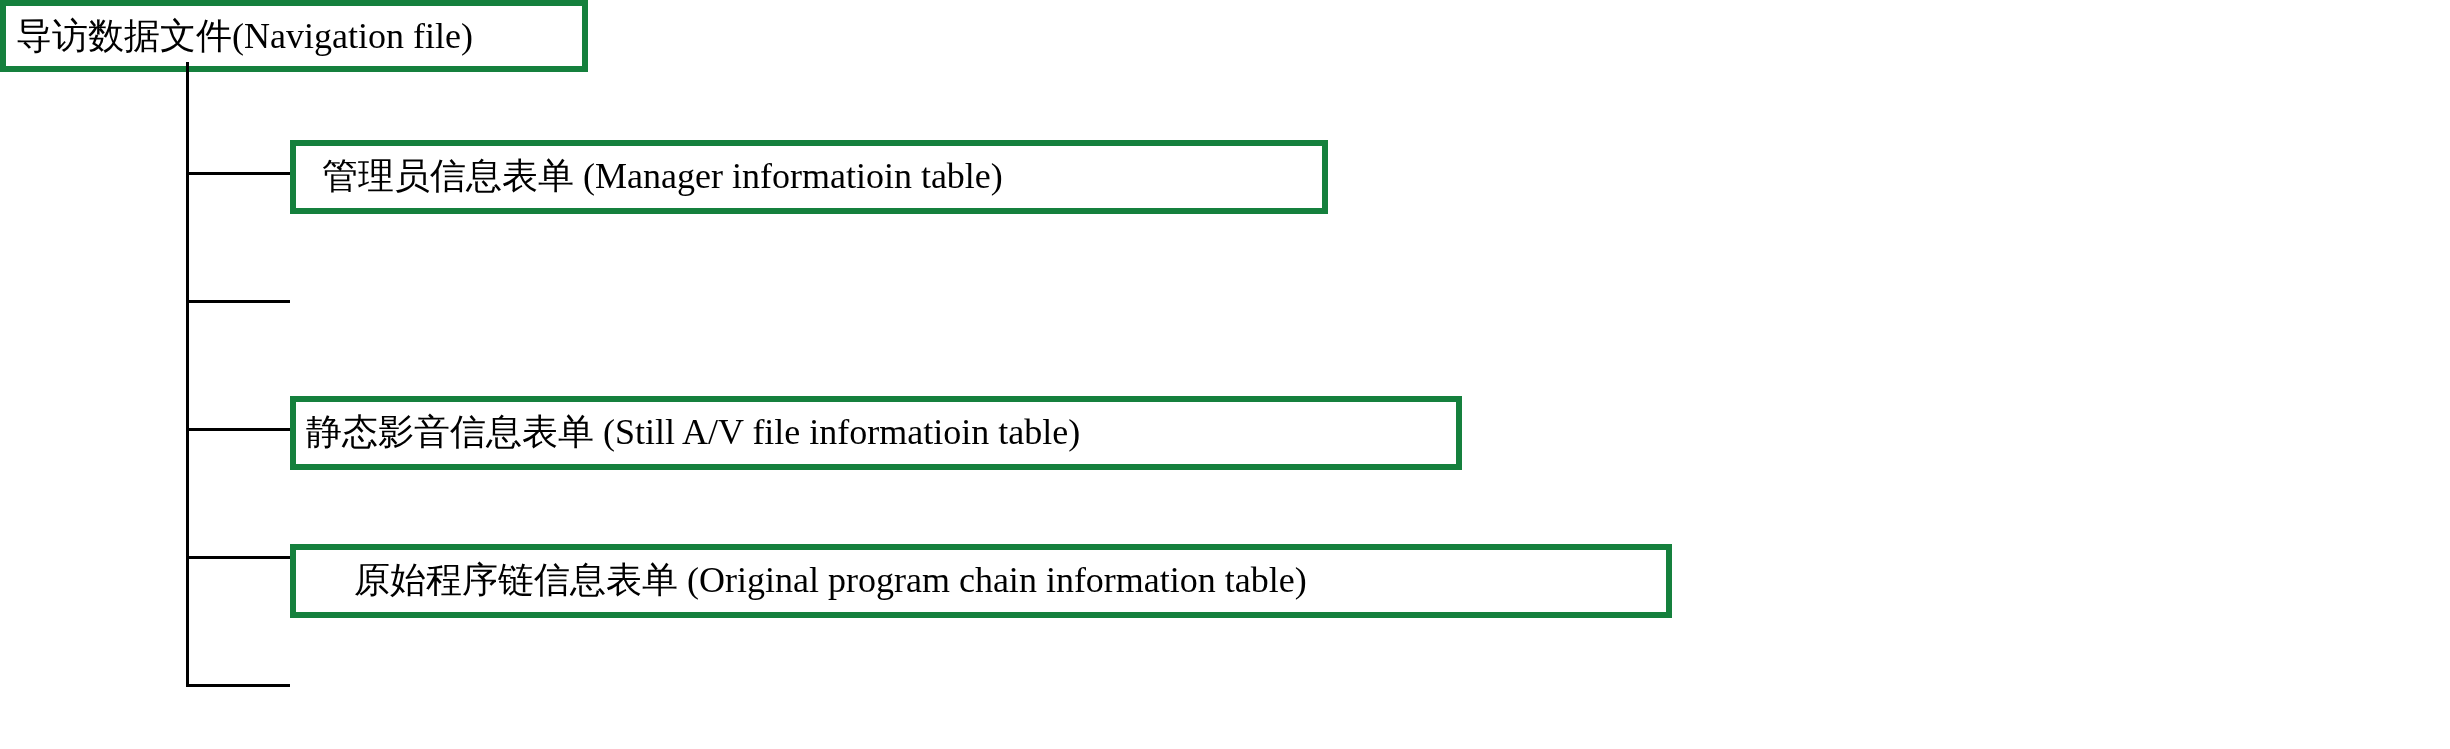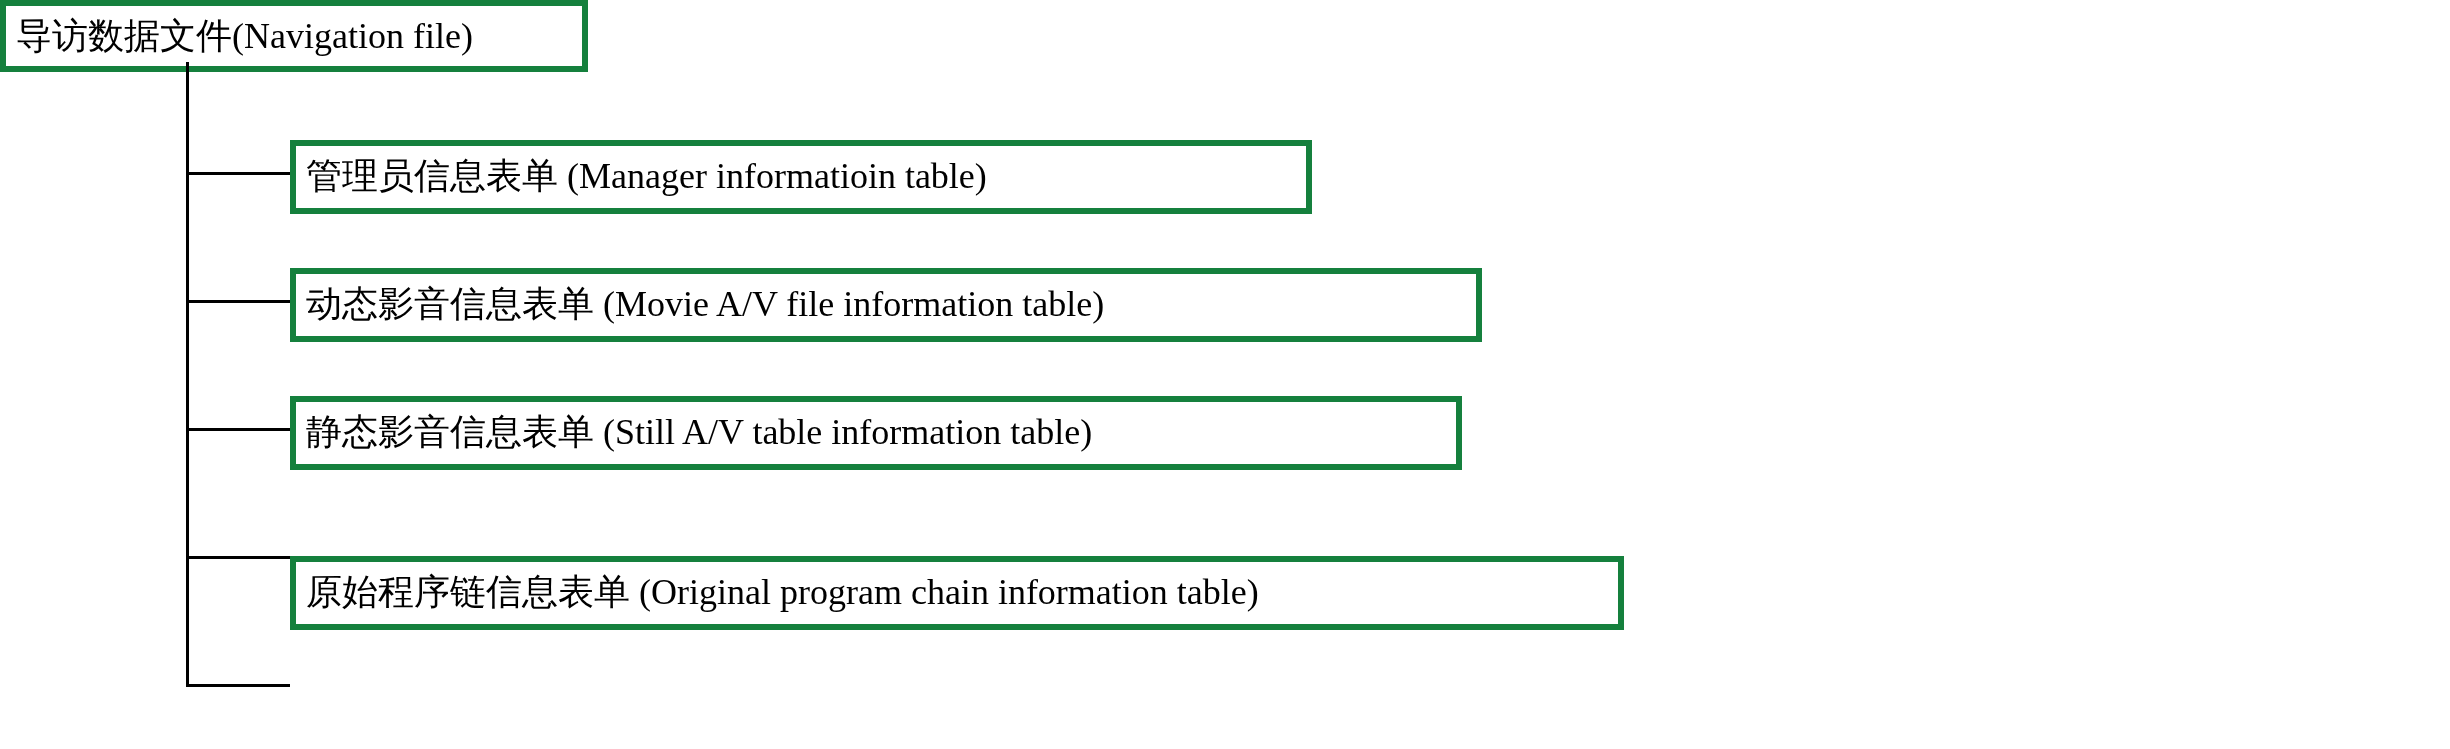--- a/index.html
+++ b/index.html
@@ -58,34 +58,31 @@
 
 <div class="canvas">
 
   <div class="box root-box">
     <div class="box-inner">导访数据文件(Navigation file)</div>
   </div>
 
   <div class="vline"></div>
 
   <div class="hline" style="top:172px; width:104px;"></div>
-  <div class="box child" style="top:140px; width:1010px;">
+  <div class="box child" style="top:140px; width:1010px;padding-left:16px;">
     <div class="box-inner">管理员信息表单  (Manager informatioin table)</div>
   </div>
 
   <div class="hline" style="top:300px; width:104px;"></div>
-  <div class="box child" style="top:268px; width:1180px;">
-    <div class="box-inner">动态影音信息表单  (Movie A/V file information table)</div>
-  </div>
 
   <div class="hline" style="top:428px; width:104px;"></div>
   <div class="box child" style="top:396px; width:1160px;">
-    <div class="box-inner">静态影音信息表单 (Still A/V table information table)</div>
+    <div class="box-inner">静态影音信息表单 (Still A/V file informatioin table)</div>
   </div>
 
   <div class="hline" style="top:556px; width:104px;"></div>
-  <div class="box child" style="top:556px; width:1322px;">
+  <div class="box child" style="top:544px; width:1322px;padding-left:48px;">
     <div class="box-inner">原始程序链信息表单  (Original program chain information table)</div>
   </div>
 
   <div class="hline" style="top:684px; width:104px;"></div>
 
 </div>
 
 </body></html>

